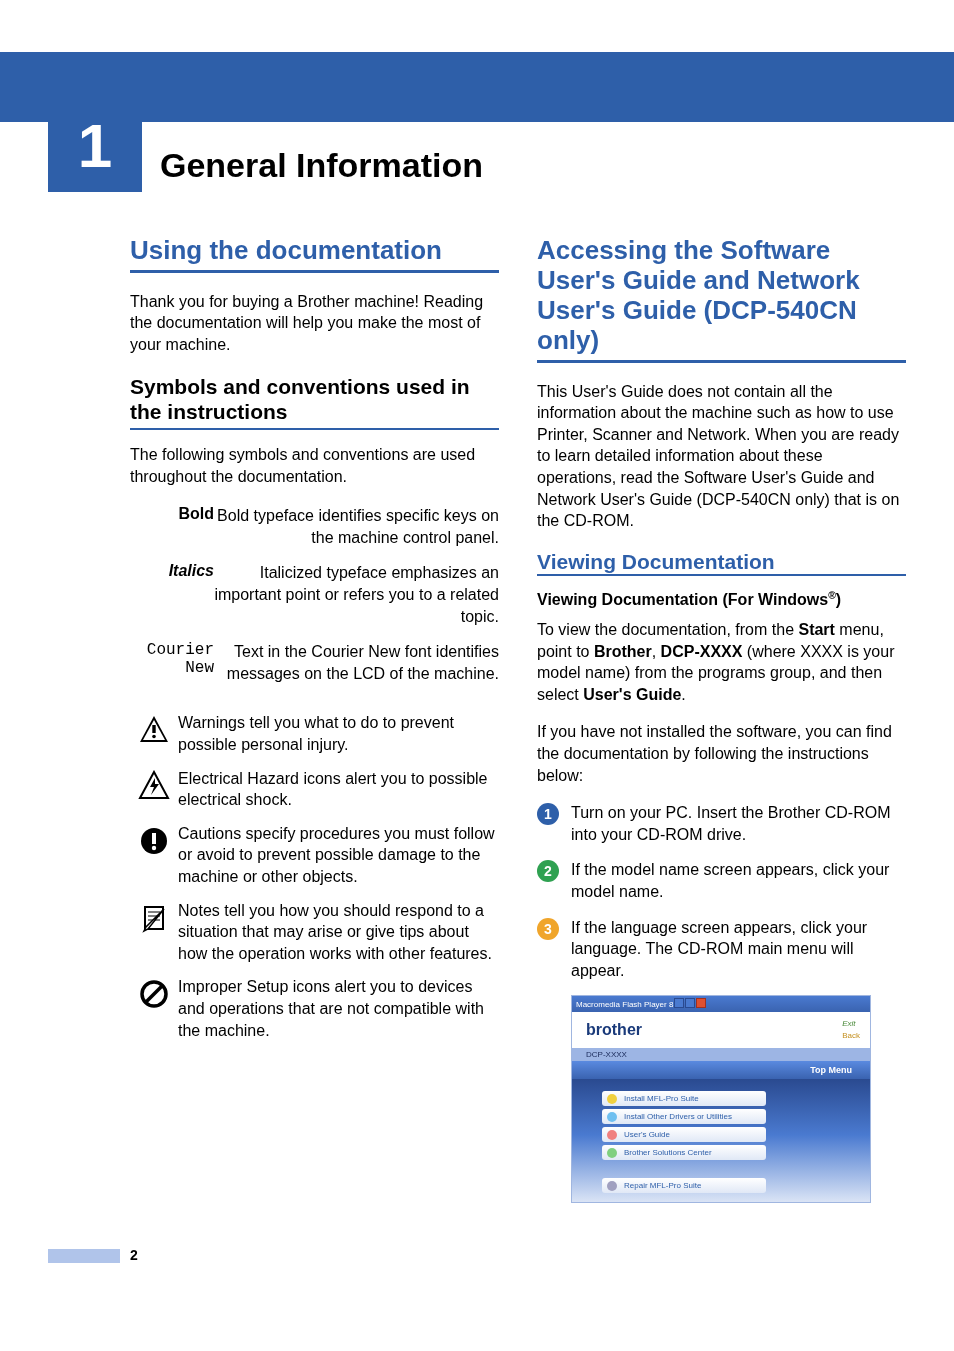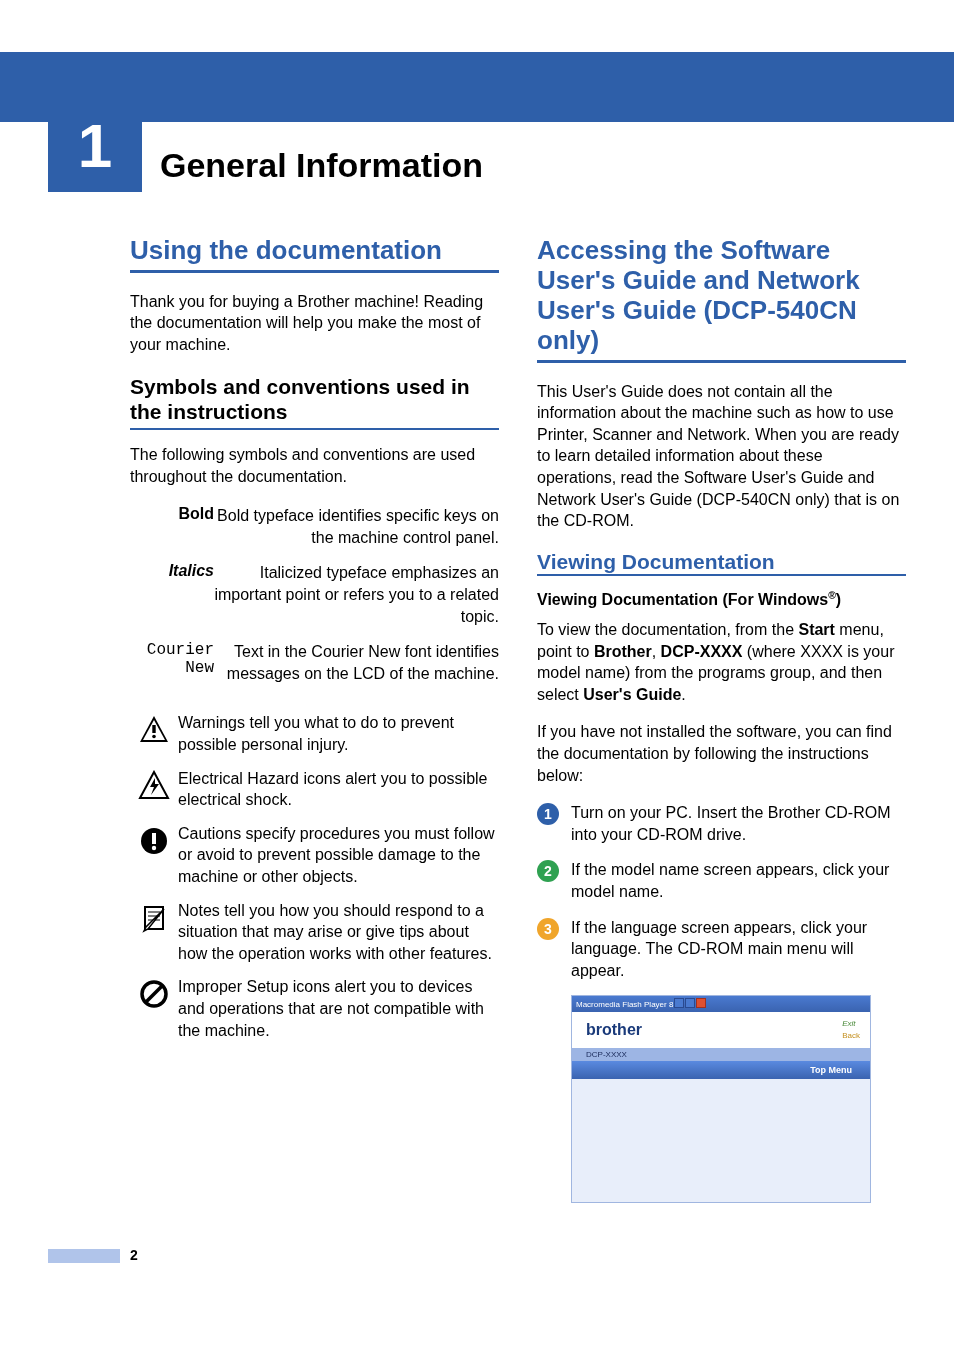--- a/index.html
+++ b/index.html
@@ -383,19 +383,26 @@
       </div>
       <div class="ss-header">
         <span class="ss-brand">brother</span>
         <div class="ss-exit-back">
           <div class="ss-exit">Exit</div>
           <div class="ss-back">Back</div>
         </div>
       </div>
       <div class="ss-model">DCP-XXXX</div>
       <div class="ss-topmenu-bar">Top Menu</div>
+      <div class="ss-body">
+        <div class="ss-menu-item i1">Install MFL-Pro Suite</div>
+        <div class="ss-menu-item i2">Install Other Drivers or Utilities</div>
+        <div class="ss-menu-item i3">User's Guide</div>
+        <div class="ss-menu-item i4">Brother Solutions Center</div>
+        <div class="ss-menu-item repair">Repair MFL-Pro Suite</div>
+      </div>
     </div>
   </div>
 </div>
 
 <div class="spacer-bottom"></div>
 <div class="page-num-bar"></div>
 <div class="page-num">2</div>
 
 </body></html>

